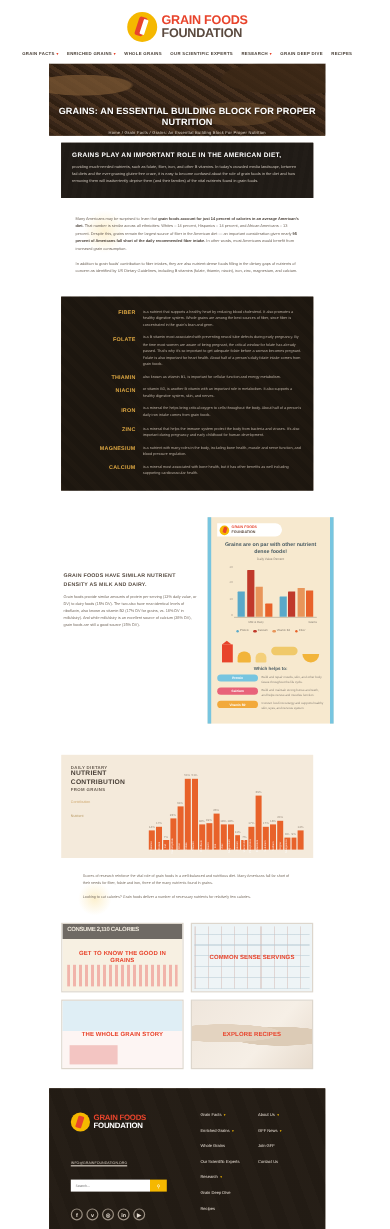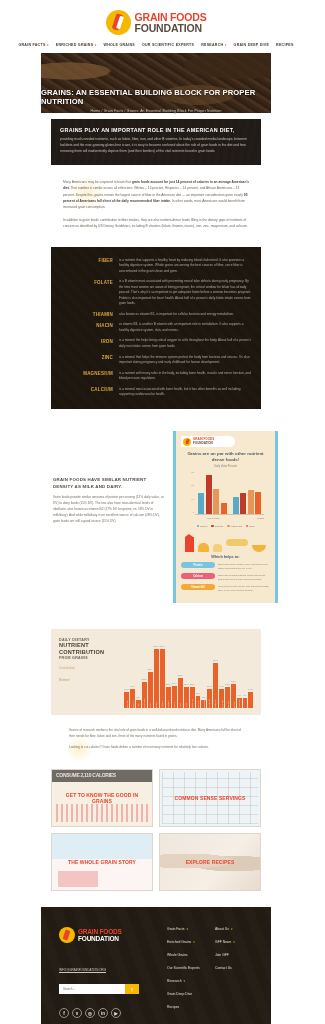--- a/index.html
+++ b/index.html
@@ -101,20 +101,21 @@
       radial-gradient(ellipse at 12% 30%, rgba(120,85,50,.75) 0 14%, transparent 15%),
       radial-gradient(ellipse at 68% 70%, rgba(100,70,40,.6) 0 16%, transparent 17%),
       radial-gradient(ellipse at 88% 20%, rgba(60,40,22,.8) 0 20%, transparent 21%);
   }
   .hero-title {
     position: relative;
     color: #fff;
     font-size: 7.6px;
     font-weight: 700;
     letter-spacing: 0.1px;
+    text-align: center;
     text-shadow: 0 1px 2px rgba(0,0,0,.6);
     margin-top: 34px;
   }
   .breadcrumb {
     position: relative;
     color: #d8cec4;
     font-size: 3.4px;
     margin-top: 3px;
     text-align: center;
     letter-spacing: .2px;

